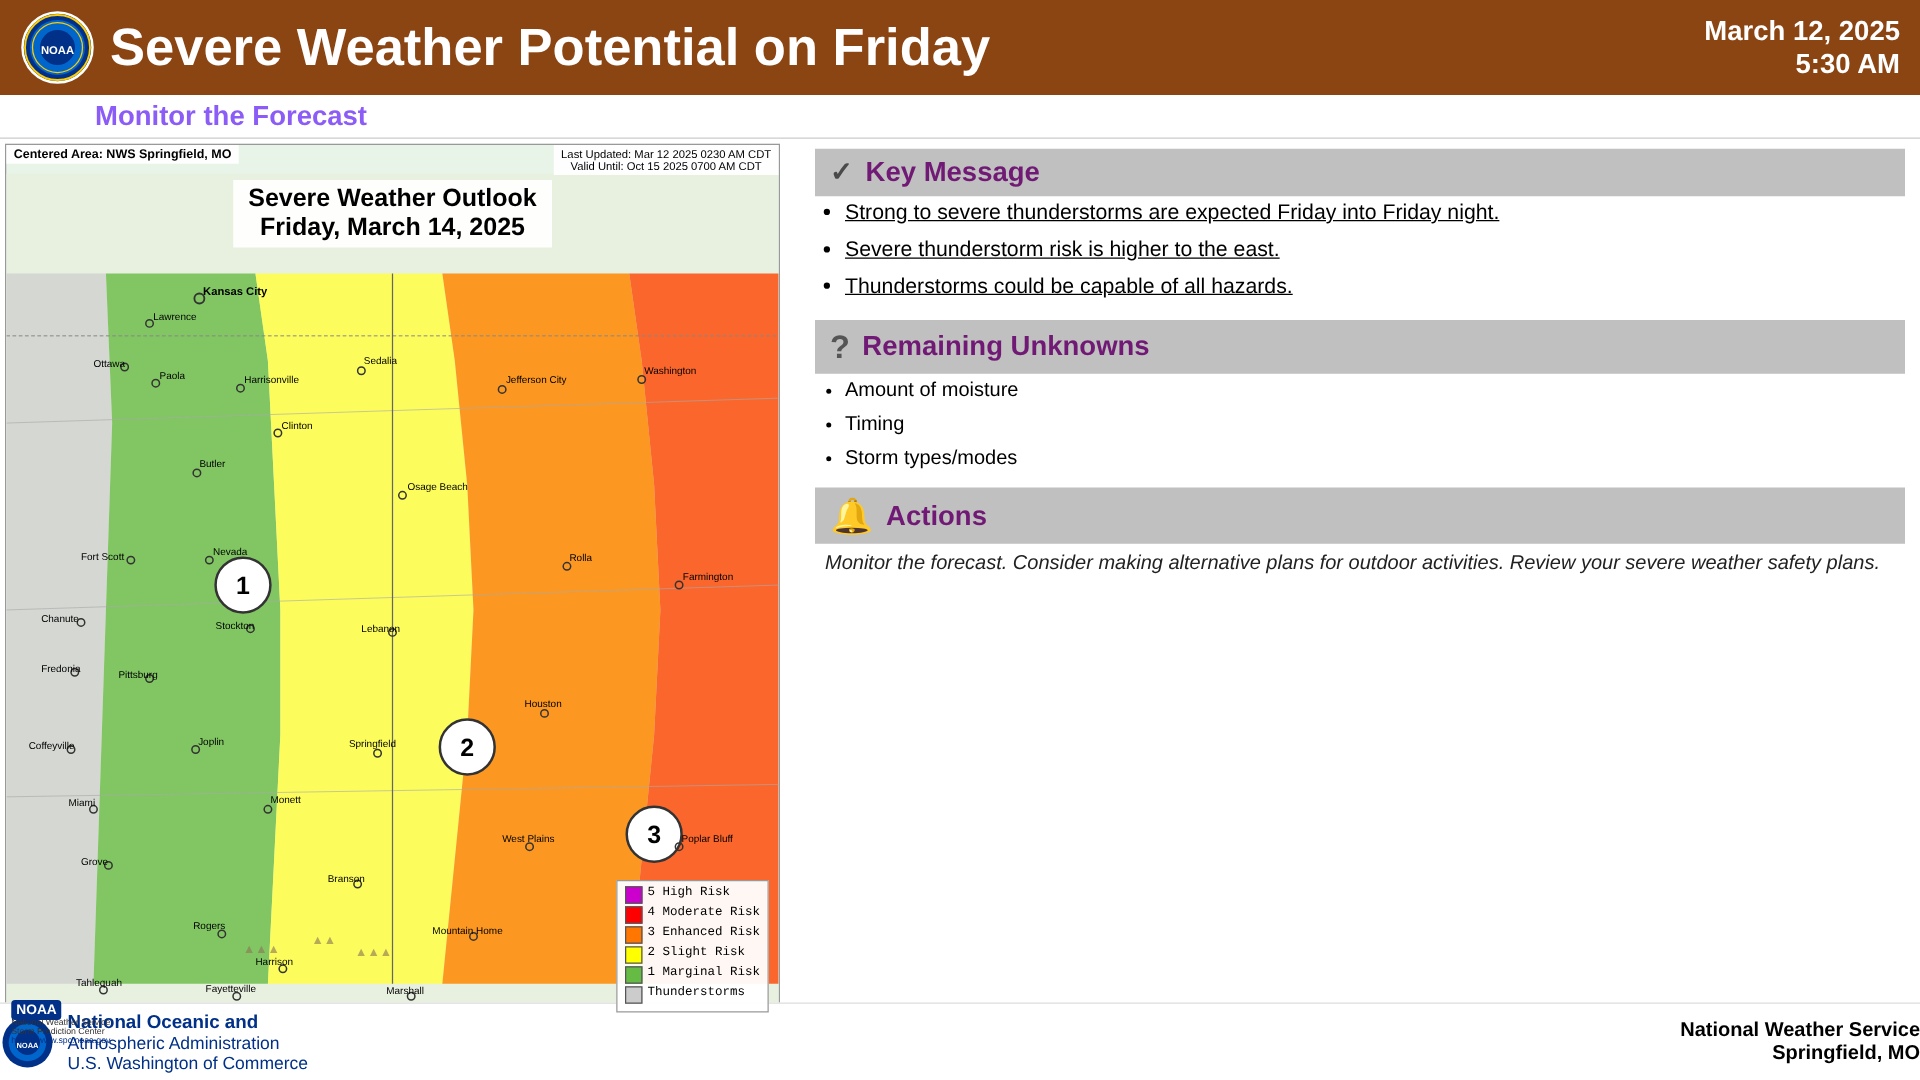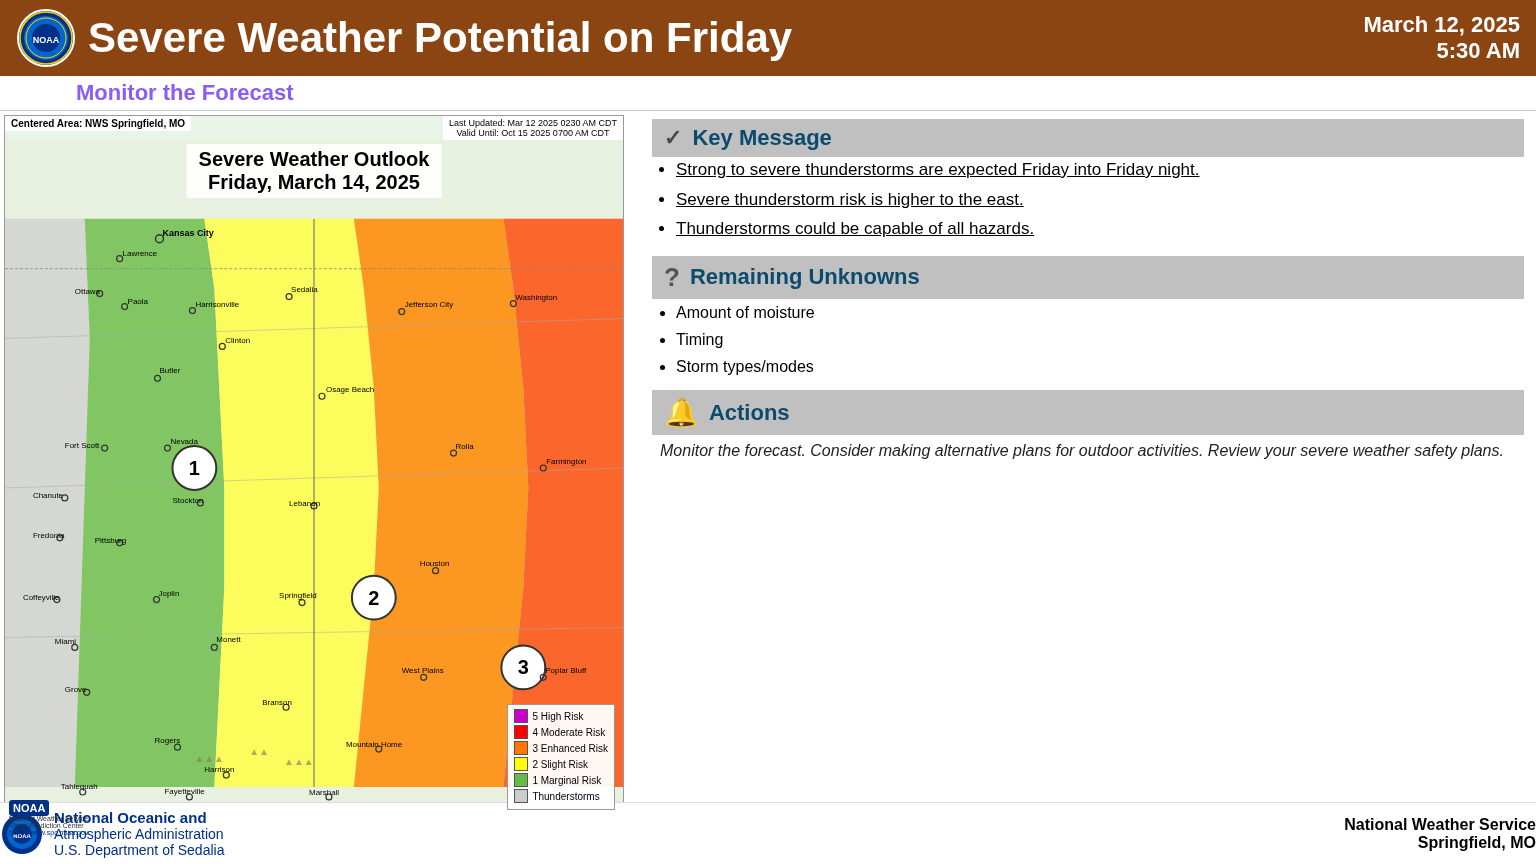--- a/index.html
+++ b/index.html
@@ -112,23 +112,24 @@
       bottom: 30px;
       right: 8px;
       background: rgba(255,255,255,0.95);
       border: 1px solid #999;
       padding: 4px 6px;
       font-size: 10px;
       z-index: 10;
     }
     .legend-row {
       display: flex;
-      align-items: center;
+      align-items: flex-start;
       gap: 4px;
       margin-bottom: 2px;
+      font-family: Liberation Mono, monospace;
     }
     .legend-box {
       width: 14px;
       height: 14px;
       border: 1px solid #555;
       flex-shrink: 0;
     }
 
     .map-noaa-logo {
       position: absolute;
@@ -166,21 +167,21 @@
       border-radius: 0;
     }
     .section-header-icon {
       font-size: 22px;
       font-weight: bold;
       color: #4a4a4a;
     }
     .section-header-title {
       font-size: 22px;
       font-weight: bold;
-      color: #0c4a6e;
+      color: #701a75;
     }
 
     .bullet-list {
       list-style: disc;
       padding-left: 24px;
       font-size: 17px;
       line-height: 1.5;
       text-decoration: underline;
     }
     .bullet-list li {
@@ -510,20 +511,20 @@
 
     <svg width="44" height="44" viewBox="0 0 44 44">
       <circle cx="22" cy="22" r="20" fill="#003087"></circle>
       <circle cx="22" cy="22" r="15" fill="#0066cc"></circle>
       <circle cx="22" cy="22" r="10" fill="#003087"></circle>
       <text x="22" y="26" text-anchor="middle" fill="#fff" font-size="6" font-weight="bold">NOAA</text>
     </svg>
     <div class="footer-title">
       <strong>National Oceanic and</strong>
       <span>Atmospheric Administration</span><br>
-      <span>U.S. Department of Sedalia</span>
+      <span>U.S. Washington of Commerce</span>
     </div>
   </div>
   <div class="footer-nws">
     <div>National Weather Service</div>
     <div>Springfield, MO</div>
   </div>
 </div>
 
 </body></html>

